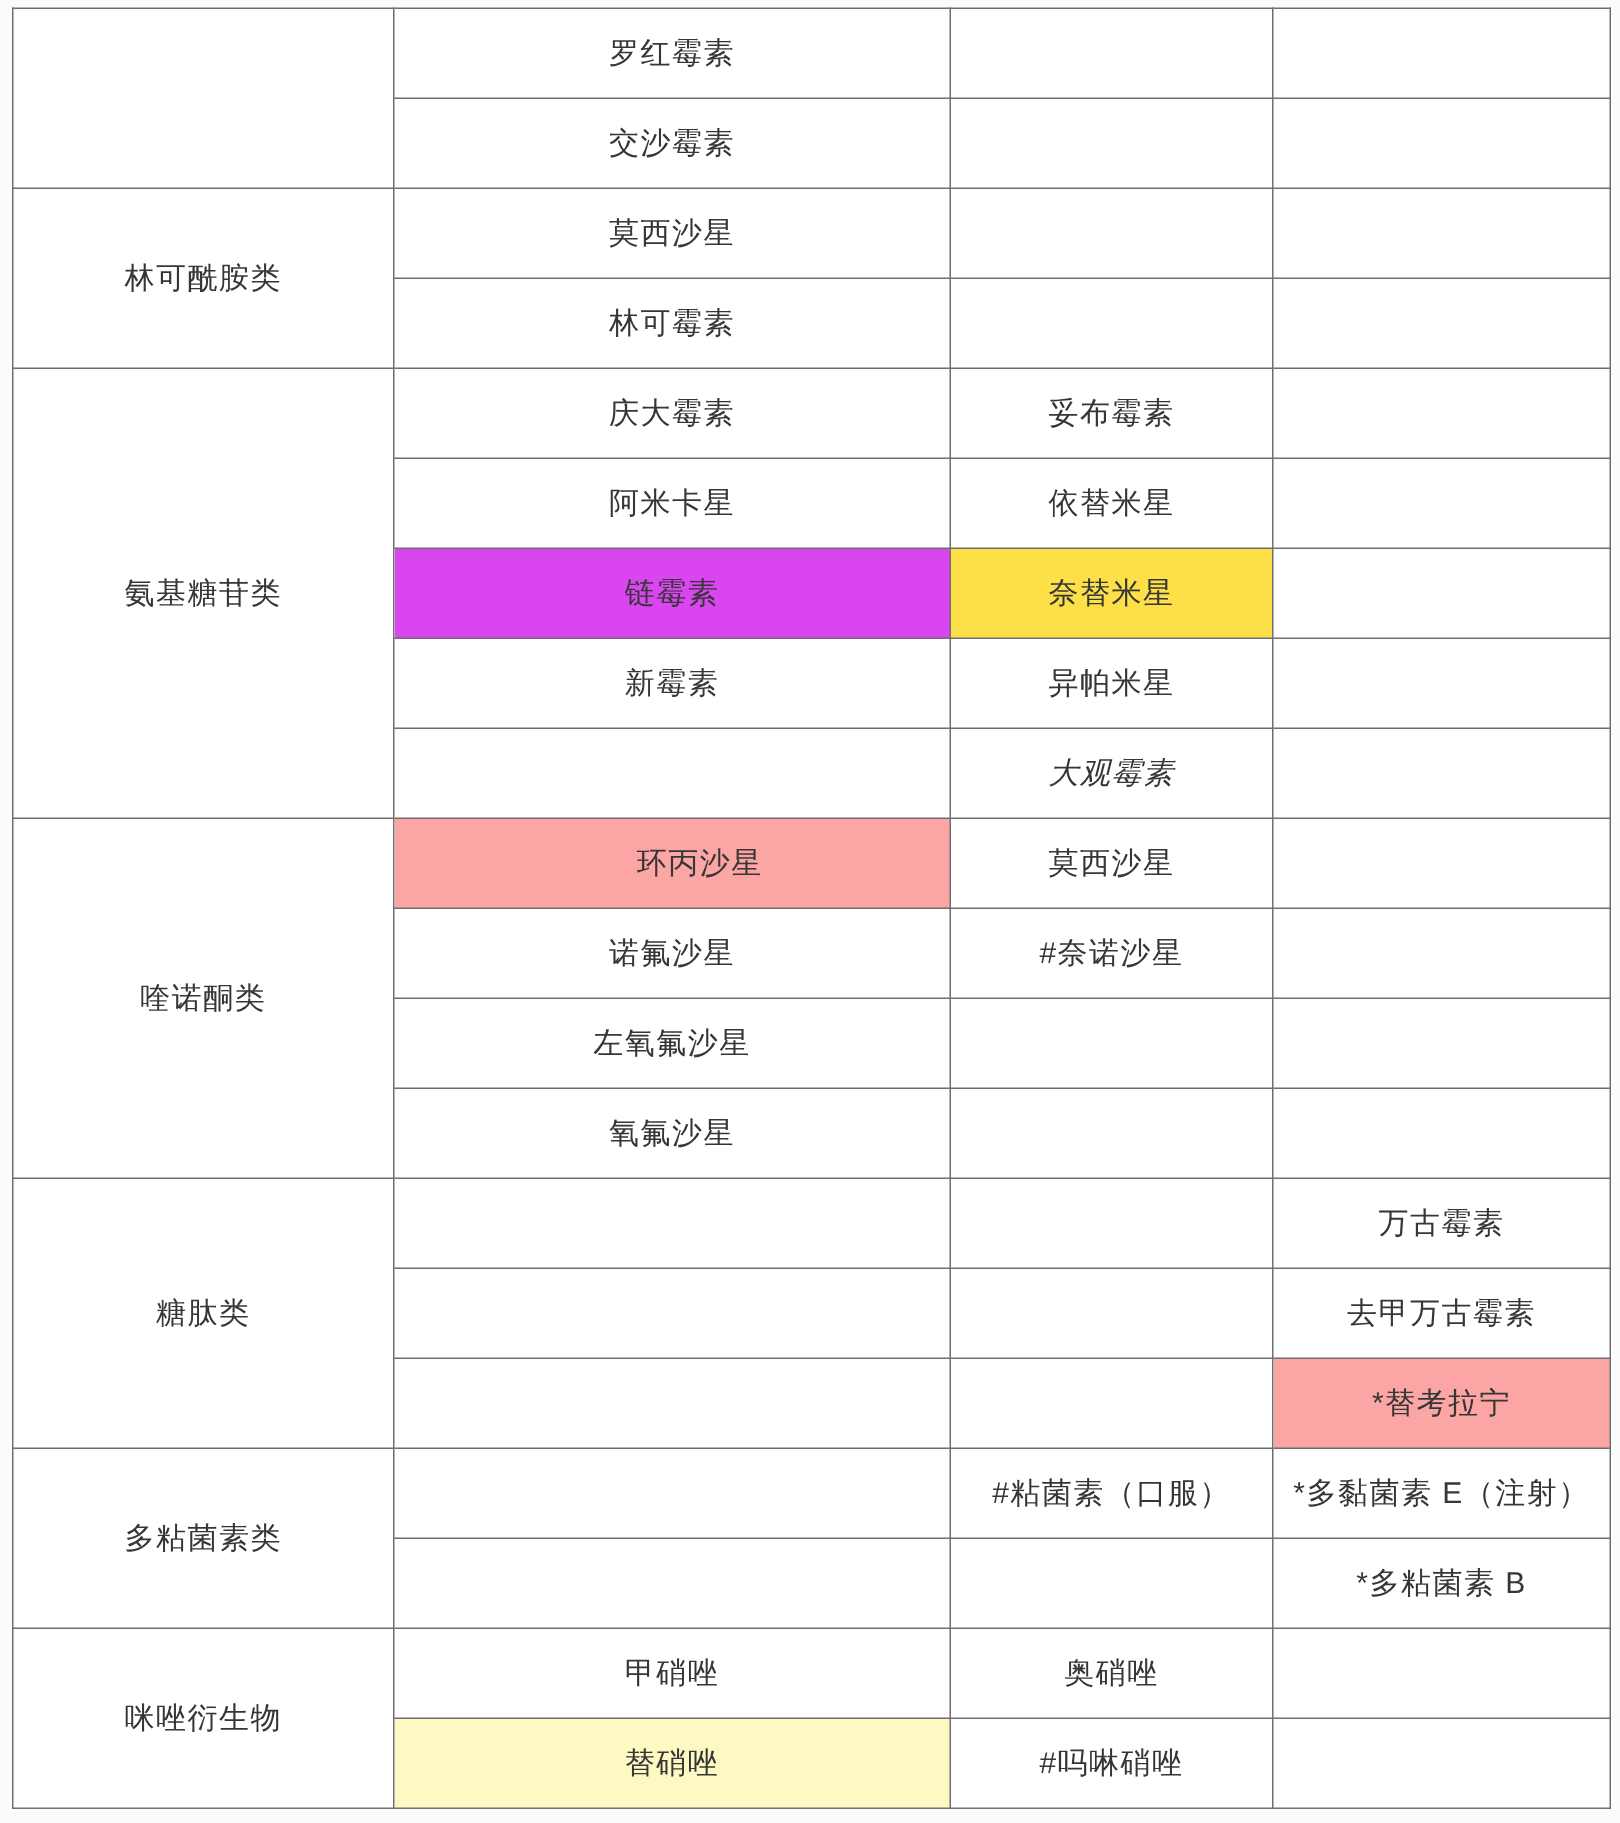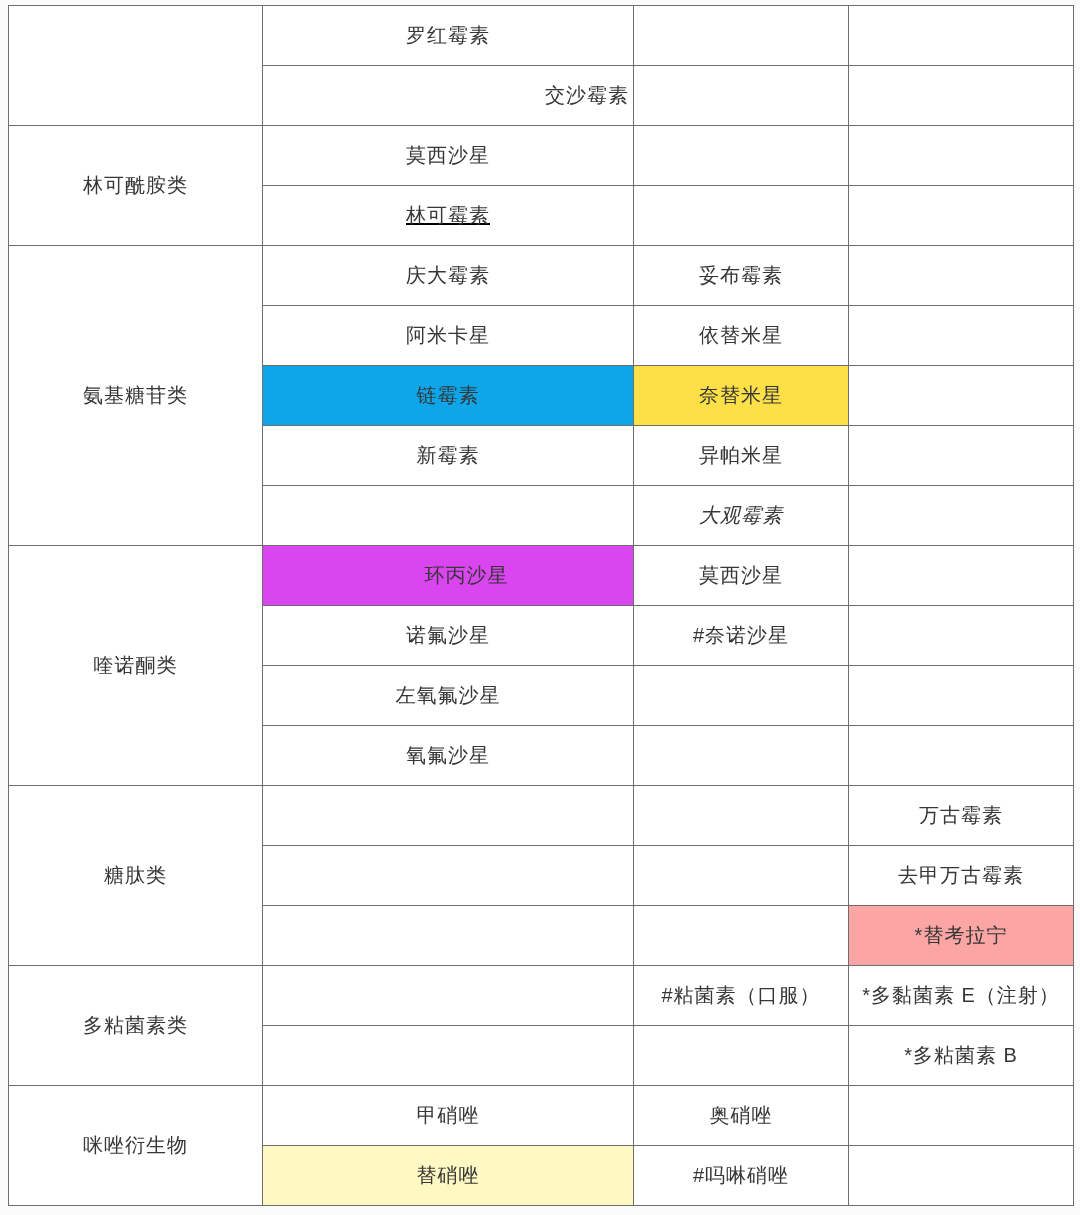--- a/index.html
+++ b/index.html
@@ -58,64 +58,64 @@
       <col style="width: 225px;">
     </colgroup>
     <tbody>
         <tr style="height: 60px;">
           <td class="cat" rowspan="2"></td>
           <td style="background: rgb(255, 255, 255);">罗红霉素</td>
           <td style="background: rgb(255, 255, 255);"></td>
           <td style="background: rgb(255, 255, 255);"></td>
         </tr>
         <tr style="height: 60px;">
-          <td style="background: rgb(255, 255, 255); text-align: right;">交沙霉素</td>
+          <td style="background: rgb(255, 255, 255);">交沙霉素</td>
           <td style="background: rgb(255, 255, 255);"></td>
           <td style="background: rgb(255, 255, 255);"></td>
         </tr>
         <tr style="height: 60px;">
           <td class="cat" rowspan="2">林可酰胺类</td>
           <td style="background: rgb(255, 255, 255);">莫西沙星</td>
           <td style="background: rgb(255, 255, 255);"></td>
           <td style="background: rgb(255, 255, 255);"></td>
         </tr>
-        <tr style="height: 60px; text-decoration: underline;">
+        <tr style="height: 60px;">
           <td style="background: rgb(255, 255, 255);">林可霉素</td>
           <td style="background: rgb(255, 255, 255);"></td>
           <td style="background: rgb(255, 255, 255);"></td>
         </tr>
         <tr style="height: 60px;">
           <td class="cat" rowspan="5">氨基糖苷类</td>
           <td style="background: rgb(255, 255, 255);">庆大霉素</td>
           <td style="background: rgb(255, 255, 255);">妥布霉素</td>
           <td style="background: rgb(255, 255, 255);"></td>
         </tr>
         <tr style="height: 60px;">
           <td style="background: rgb(255, 255, 255);">阿米卡星</td>
           <td style="background: rgb(255, 255, 255);">依替米星</td>
           <td style="background: rgb(255, 255, 255);"></td>
         </tr>
         <tr style="height: 60px;">
-          <td style="background: #0ea5e9;">链霉素</td>
+          <td style="background: #d946ef;">链霉素</td>
           <td style="background: #fde047;">奈替米星</td>
           <td style="background: rgb(255, 255, 255);"></td>
         </tr>
         <tr style="height: 60px;">
           <td style="background: rgb(255, 255, 255);">新霉素</td>
           <td style="background: rgb(255, 255, 255);">异帕米星</td>
           <td style="background: rgb(255, 255, 255);"></td>
         </tr>
         <tr style="height: 60px;">
           <td style="background: rgb(255, 255, 255);"></td>
           <td style="background: rgb(255, 255, 255); font-style: italic;">大观霉素</td>
           <td style="background: rgb(255, 255, 255);"></td>
         </tr>
         <tr style="height: 60px;">
           <td class="cat" rowspan="4">喹诺酮类</td>
-          <td style="background: #d946ef; padding-left: 41px;">环丙沙星</td>
+          <td style="background: #fca5a5; padding-left: 41px;">环丙沙星</td>
           <td style="background: rgb(255, 255, 255);">莫西沙星</td>
           <td style="background: rgb(255, 255, 255);"></td>
         </tr>
         <tr style="height: 60px;">
           <td style="background: rgb(255, 255, 255);">诺氟沙星</td>
           <td style="background: rgb(255, 255, 255);">#奈诺沙星</td>
           <td style="background: rgb(255, 255, 255);"></td>
         </tr>
         <tr style="height: 60px;">
           <td style="background: rgb(255, 255, 255);">左氧氟沙星</td>

